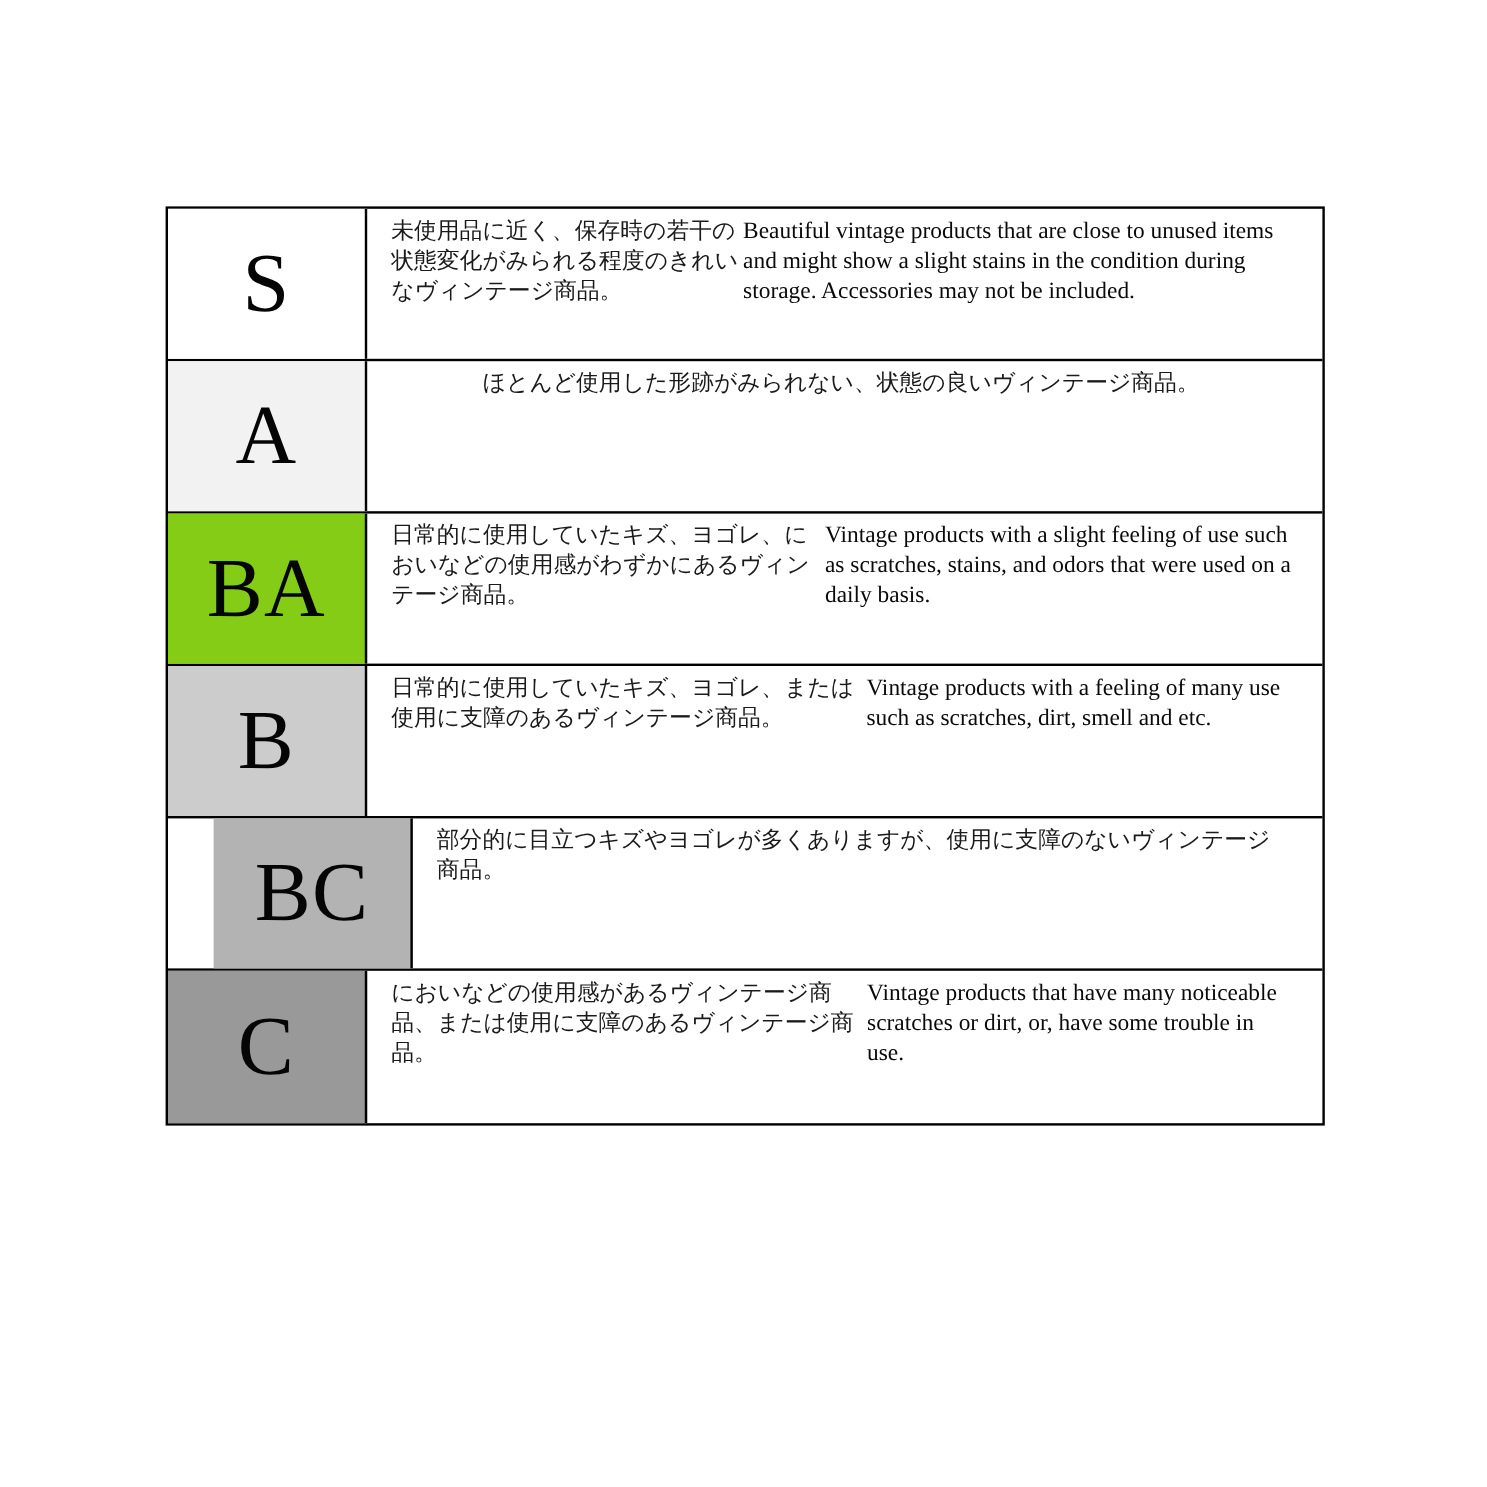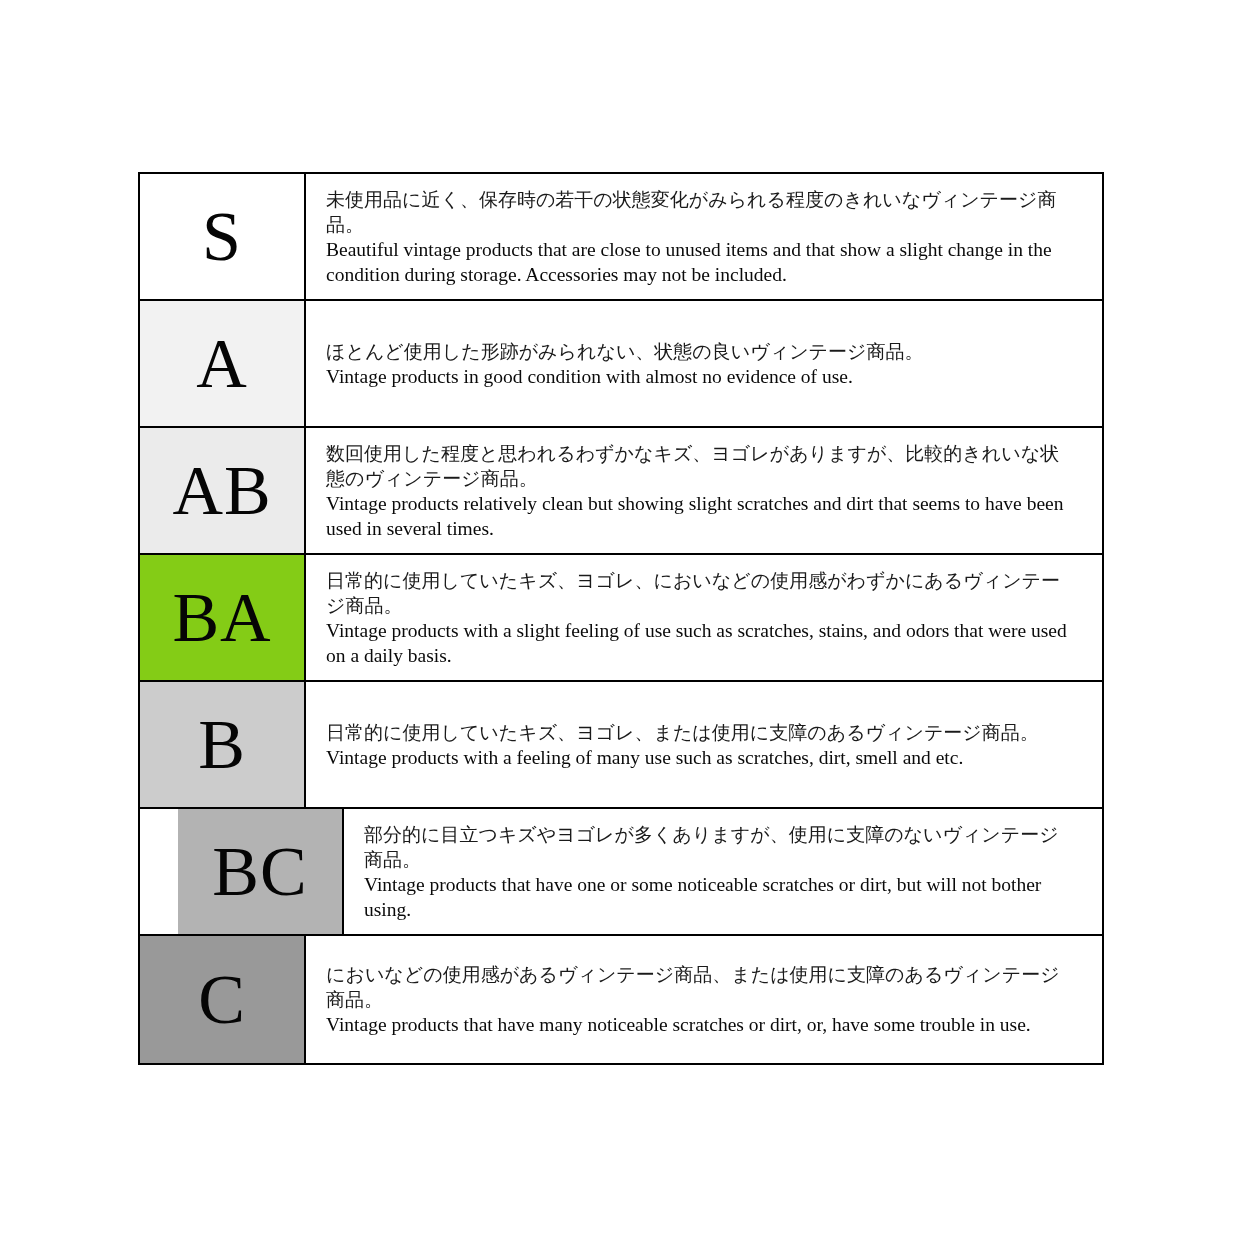--- a/index.html
+++ b/index.html
@@ -39,21 +39,21 @@
   .grade-letter {
     font-size: 70px;
     line-height: 1;
     font-weight: 400;
     letter-spacing: 1px;
     color: #050505;
   }
   .desc-cell {
     flex: 1 1 auto;
     display: flex;
-    flex-direction: column;
+    flex-direction: row;
     justify-content: center;
     padding: 6px 26px 6px 20px;
   }
   .jp-text {
     font-size: 19px;
     line-height: 25px;
     color: #1a1a1a;
   }
   .en-text {
     font-size: 19.5px;
@@ -66,43 +66,33 @@
 
 <div class="canvas">
   <div class="grade-table">
 
     <div class="row">
       <div class="grade-cell" style="background-color: rgb(255, 255, 255);">
         <span class="grade-letter">S</span>
       </div>
       <div class="desc-cell">
         <div class="jp-text">未使用品に近く、保存時の若干の状態変化がみられる程度のきれいなヴィンテージ商品。</div>
-        <div class="en-text">Beautiful vintage products that are close to unused items and that show a slight change in the condition during storage. Accessories may not be included.</div>
+        <div class="en-text">Beautiful vintage products that are close to unused items and might show a slight stains in the condition during storage. Accessories may not be included.</div>
       </div>
     </div>
 
     <div class="row">
       <div class="grade-cell" style="background-color: rgb(242, 242, 242);">
         <span class="grade-letter">A</span>
       </div>
       <div class="desc-cell">
         <div class="jp-text">ほとんど使用した形跡がみられない、状態の良いヴィンテージ商品。</div>
-        <div class="en-text">Vintage products in good condition with almost no evidence of use.</div>
       </div>
     </div>
 
-    <div class="row">
-      <div class="grade-cell" style="background-color: rgb(235, 235, 235);">
-        <span class="grade-letter">AB</span>
-      </div>
-      <div class="desc-cell">
-        <div class="jp-text">数回使用した程度と思われるわずかなキズ、ヨゴレがありますが、比較的きれいな状態のヴィンテージ商品。</div>
-        <div class="en-text">Vintage products relatively clean but showing slight scratches and dirt that seems to have been used in several times.</div>
-      </div>
-    </div>
 
     <div class="row">
       <div class="grade-cell" style="background-color: #84cc16;">
         <span class="grade-letter">BA</span>
       </div>
       <div class="desc-cell">
         <div class="jp-text">日常的に使用していたキズ、ヨゴレ、においなどの使用感がわずかにあるヴィンテージ商品。</div>
         <div class="en-text">Vintage products with a slight feeling of use such as scratches, stains, and odors that were used on a daily basis.</div>
       </div>
     </div>
@@ -116,21 +106,20 @@
         <div class="en-text">Vintage products with a feeling of many use such as scratches, dirt, smell and etc.</div>
       </div>
     </div>
 
     <div class="row">
       <div class="grade-cell" style="background-color: rgb(179, 179, 179); margin-left: 38px;">
         <span class="grade-letter">BC</span>
       </div>
       <div class="desc-cell">
         <div class="jp-text">部分的に目立つキズやヨゴレが多くありますが、使用に支障のないヴィンテージ商品。</div>
-        <div class="en-text">Vintage products that have one or some noticeable scratches or dirt, but will not bother using.</div>
       </div>
     </div>
 
     <div class="row">
       <div class="grade-cell" style="background-color: rgb(153, 153, 153);">
         <span class="grade-letter">C</span>
       </div>
       <div class="desc-cell">
         <div class="jp-text">においなどの使用感があるヴィンテージ商品、または使用に支障のあるヴィンテージ商品。</div>
         <div class="en-text">Vintage products that have many noticeable scratches or dirt, or, have some trouble in use.</div>

